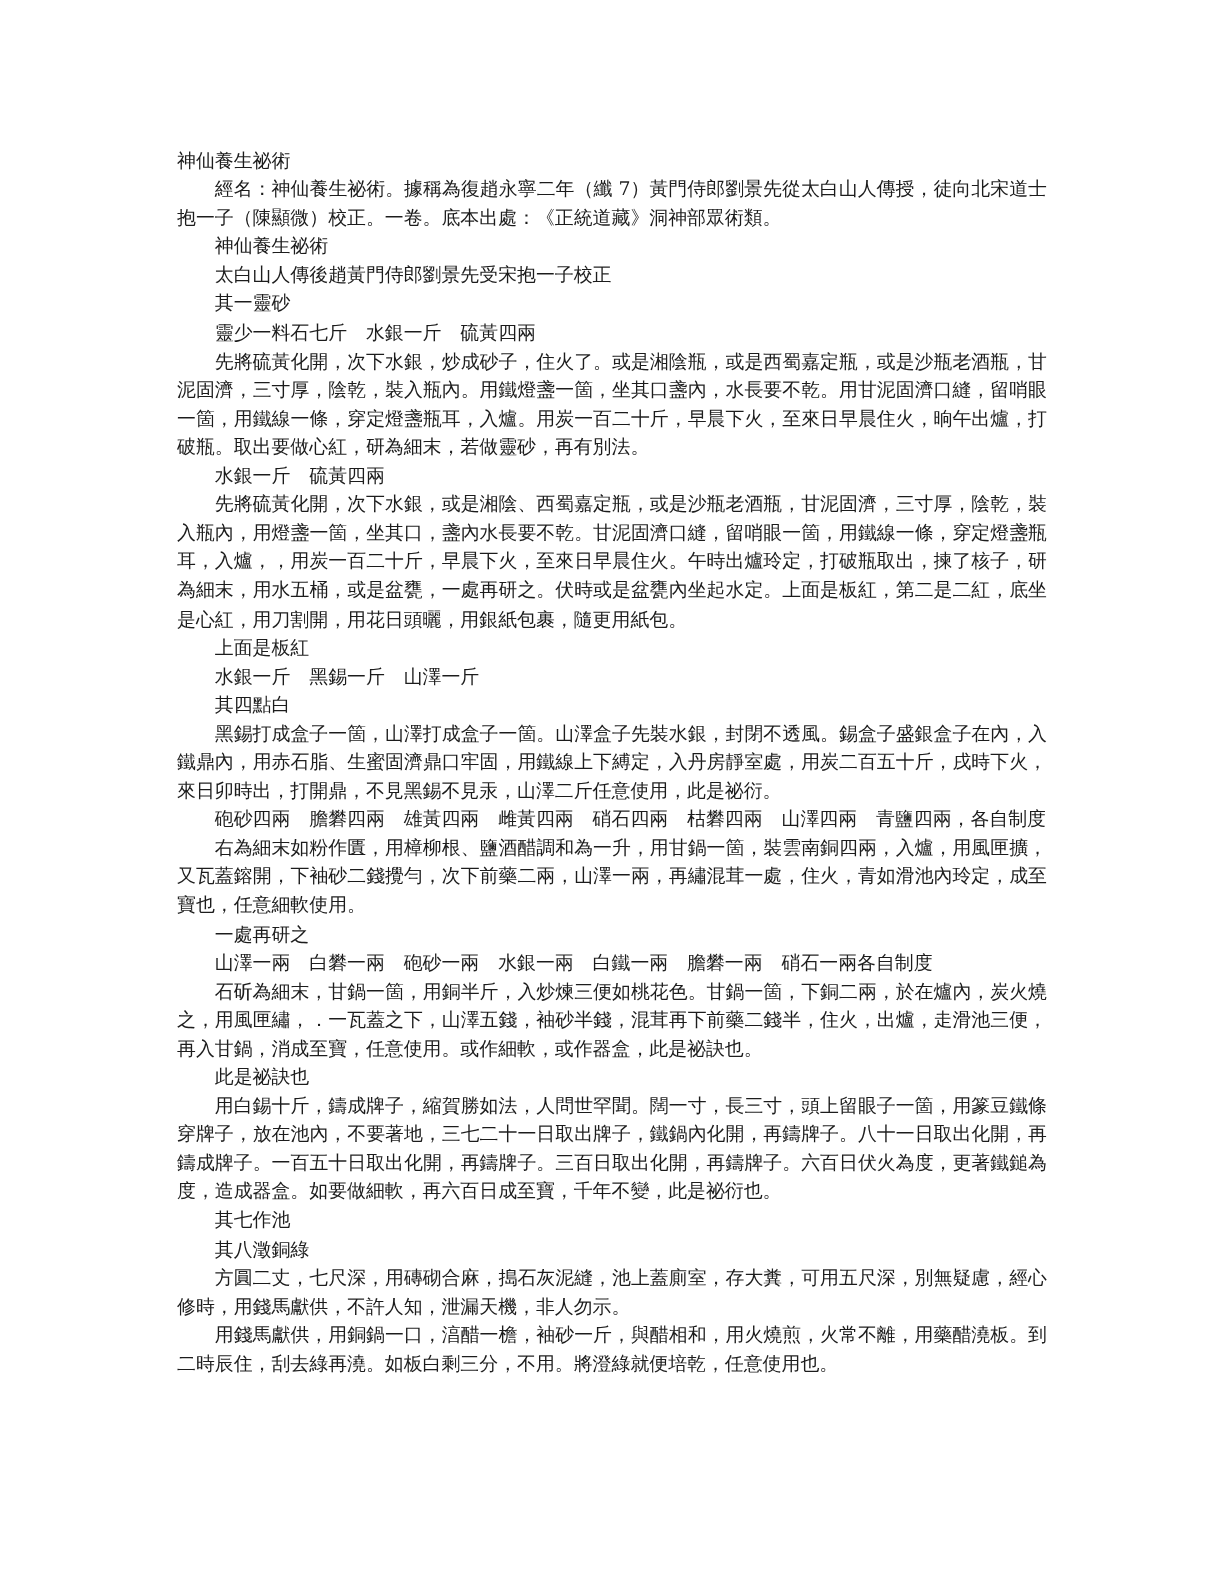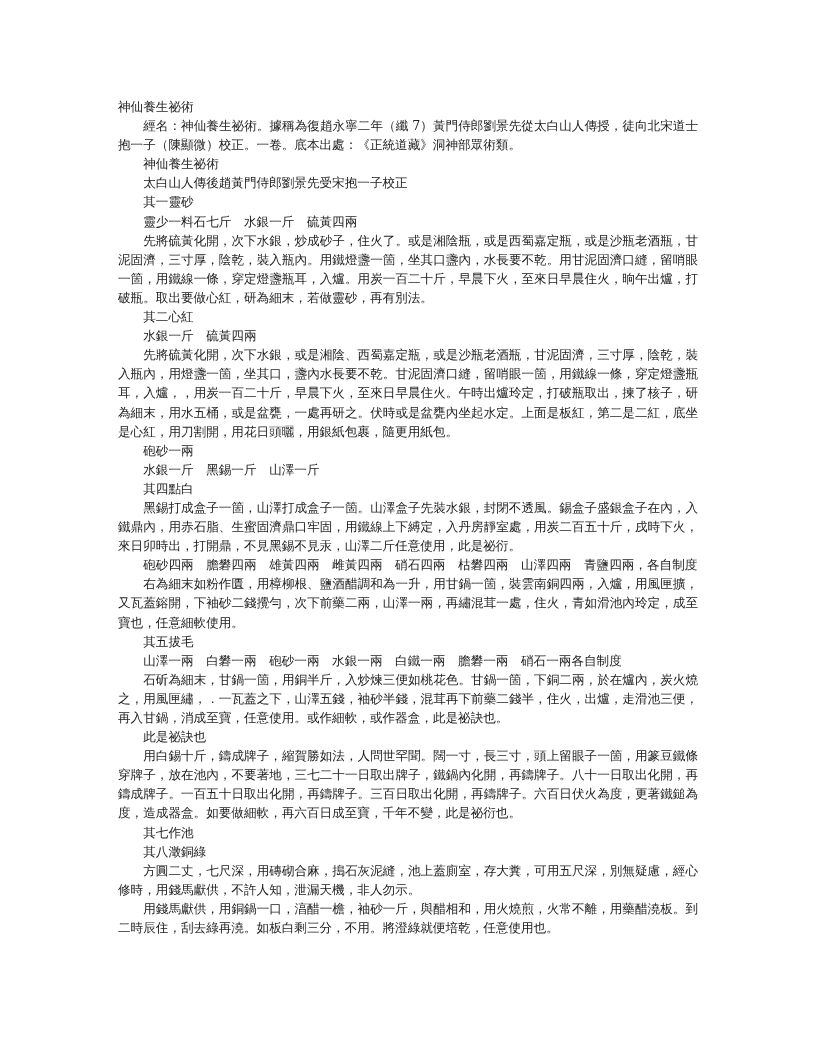--- a/index.html
+++ b/index.html
@@ -58,39 +58,38 @@
     <p class="line indent">神仙養生祕術</p>
 
     <p class="line indent">太白山人傳後趙黃門侍郎劉景先受宋抱一子校正</p>
 
     <p class="line indent">其一靈砂</p>
 
     <p class="line indent">靈少一料石七斤　水銀一斤　硫黃四兩</p>
 
     <p class="line indent">先將硫黃化開，次下水銀，炒成砂子，住火了。或是湘陰瓶，或是西蜀嘉定瓶，或是沙瓶老酒瓶，甘泥固濟，三寸厚，陰乾，裝入瓶內。用鐵燈盞一箇，坐其口盞內，水長要不乾。用甘泥固濟口縫，留哨眼一箇，用鐵線一條，穿定燈盞瓶耳，入爐。用炭一百二十斤，早晨下火，至來日早晨住火，晌午出爐，打破瓶。取出要做心紅，研為細末，若做靈砂，再有別法。</p>
 
-    <p class="line indent">其二心紅</p>
 
     <p class="line indent">水銀一斤　硫黃四兩</p>
 
     <p class="line indent">先將硫黃化開，次下水銀，或是湘陰、西蜀嘉定瓶，或是沙瓶老酒瓶，甘泥固濟，三寸厚，陰乾，裝入瓶內，用燈盞一箇，坐其口，盞內水長要不乾。甘泥固濟口縫，留哨眼一箇，用鐵線一條，穿定燈盞瓶耳，入爐，，用炭一百二十斤，早晨下火，至來日早晨住火。午時出爐玲定，打破瓶取出，揀了核子，研為細末，用水五桶，或是盆甕，一處再研之。伏時或是盆甕內坐起水定。上面是板紅，第二是二紅，底坐是心紅，用刀割開，用花日頭曬，用銀紙包裹，隨更用紙包。</p>
 
-    <p class="line indent">砲砂一兩</p>
+    <p class="line indent">上面是板紅</p>
 
     <p class="line indent">水銀一斤　黑錫一斤　山澤一斤</p>
 
     <p class="line indent">其四點白</p>
 
     <p class="line indent">黑錫打成盒子一箇，山澤打成盒子一箇。山澤盒子先裝水銀，封閉不透風。錫盒子盛銀盒子在內，入鐵鼎內，用赤石脂、生蜜固濟鼎口牢固，用鐵線上下縛定，入丹房靜室處，用炭二百五十斤，戌時下火，來日卯時出，打開鼎，不見黑錫不見汞，山澤二斤任意使用，此是祕衍。</p>
 
     <p class="line indent">砲砂四兩　膽礬四兩　雄黃四兩　雌黃四兩　硝石四兩　枯礬四兩　山澤四兩　青鹽四兩，各自制度</p>
 
     <p class="line indent">右為細末如粉作匱，用樟柳根、鹽酒醋調和為一升，用甘鍋一箇，裝雲南銅四兩，入爐，用風匣擴，又瓦蓋鎔開，下袖砂二錢攪勻，次下前藥二兩，山澤一兩，再繡混茸一處，住火，青如滑池內玲定，成至寶也，任意細軟使用。</p>
 
-    <p class="line indent">其五拔毛</p>
+    <p class="line indent">一處再研之</p>
 
     <p class="line indent">山澤一兩　白礬一兩　砲砂一兩　水銀一兩　白鐵一兩　膽礬一兩　硝石一兩各自制度</p>
 
     <p class="line indent">石斫為細末，甘鍋一箇，用銅半斤，入炒煉三便如桃花色。甘鍋一箇，下銅二兩，於在爐內，炭火燒之，用風匣繡，．一瓦蓋之下，山澤五錢，袖砂半錢，混茸再下前藥二錢半，住火，出爐，走滑池三便，再入甘鍋，消成至寶，任意使用。或作細軟，或作器盒，此是祕訣也。</p>
 
     <p class="line indent">此是祕訣也</p>
 
     <p class="line indent">用白錫十斤，鑄成牌子，縮賀勝如法，人問世罕聞。闊一寸，長三寸，頭上留眼子一箇，用篆豆鐵條穿牌子，放在池內，不要著地，三七二十一日取出牌子，鐵鍋內化開，再鑄牌子。八十一日取出化開，再鑄成牌子。一百五十日取出化開，再鑄牌子。三百日取出化開，再鑄牌子。六百日伏火為度，更著鐵鎚為度，造成器盒。如要做細軟，再六百日成至寶，千年不變，此是祕衍也。</p>
 
     <p class="line indent">其七作池</p>

